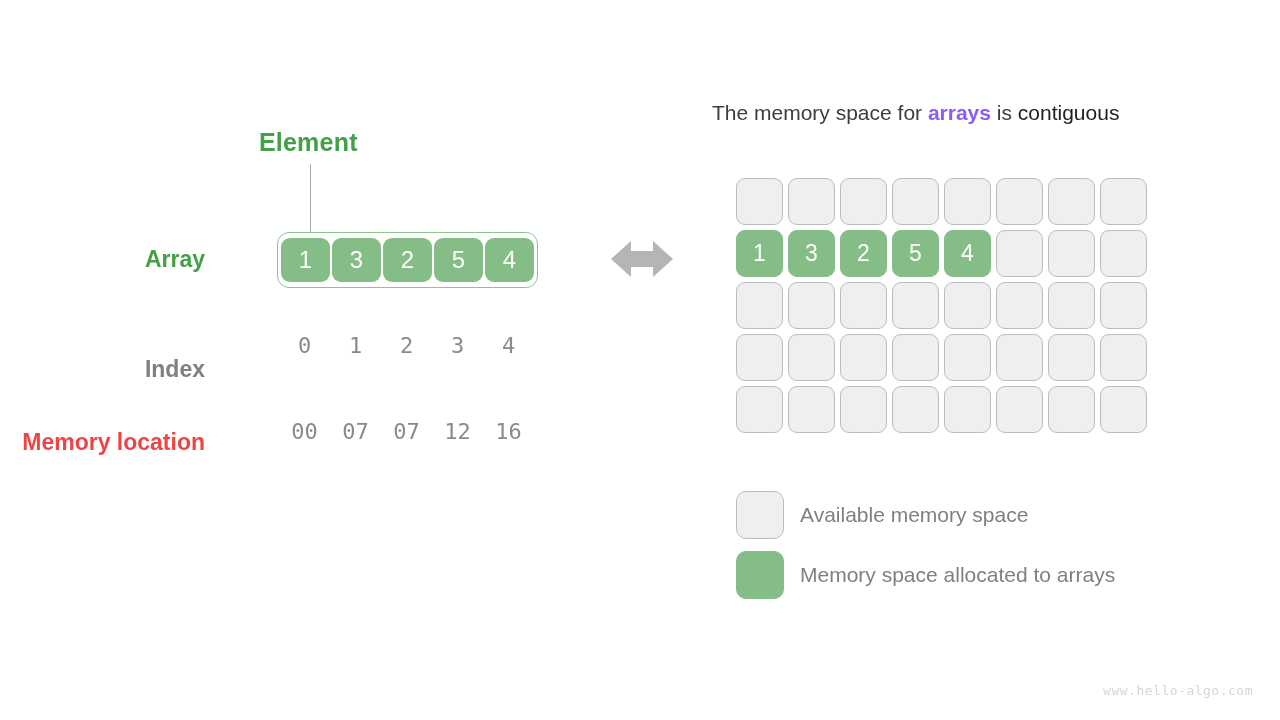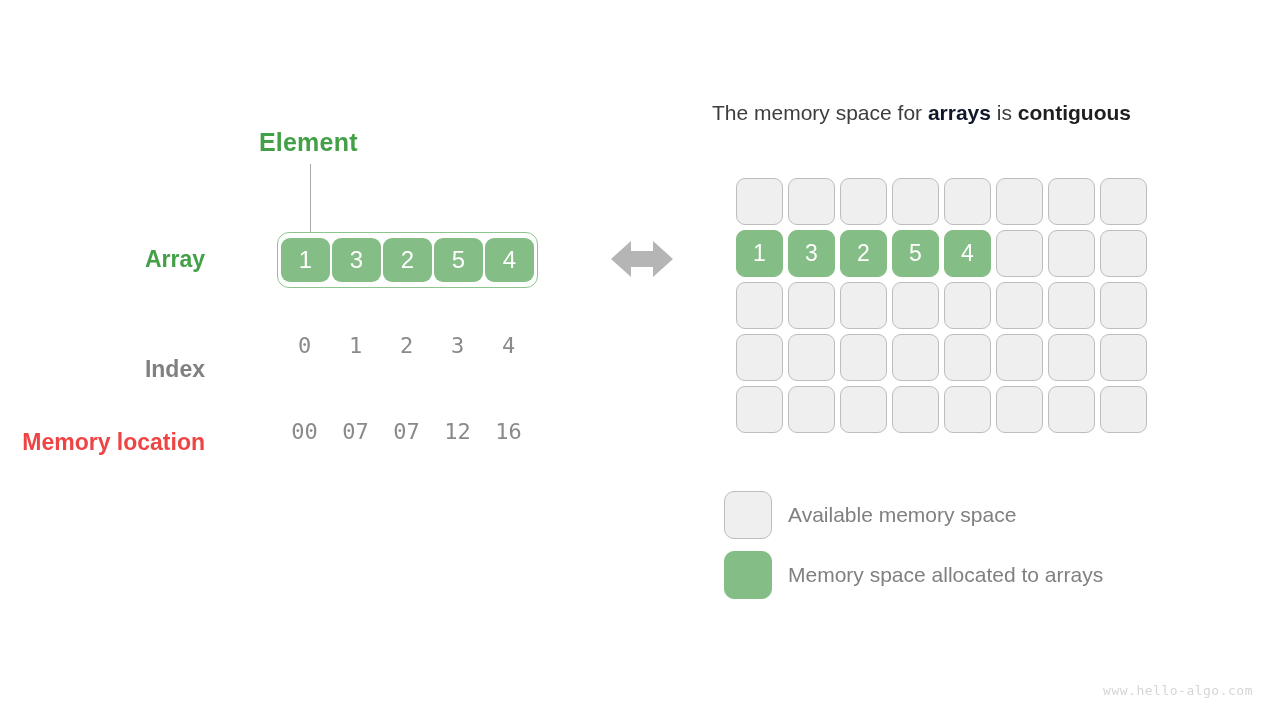--- a/index.html
+++ b/index.html
@@ -133,25 +133,25 @@
 
   #memory-title {
     position: absolute;
     left: 112px;
     top: 101px;
     font-size: 21px;
     color: #3d3d3d;
     white-space: nowrap;
   }
   #memory-title .hl-green {
-    color: #0f172a;
+    color: #8b5cf6;
     font-weight: bold;
   }
   #memory-title .hl-bold {
-    font-weight: bold;
+    font-weight: normal;
     color: #1f1f1f;
   }
 
   #memory-grid {
     position: absolute;
     left: 136px;
     top: 178px;
     display: flex;
     flex-direction: column;
     gap: 5px;
@@ -176,21 +176,21 @@
     color: transparent;
   }
   .grid-cell.used {
     background: #84bd85;
     border: 1.5px solid #84bd85;
     color: #ffffff;
   }
 
   #legend {
     position: absolute;
-    left: 124px;
+    left: 136px;
     top: 491px;
     display: flex;
     flex-direction: column;
     gap: 12px;
   }
   .legend-item {
     display: flex;
     align-items: center;
     gap: 16px;
     height: 48px;

